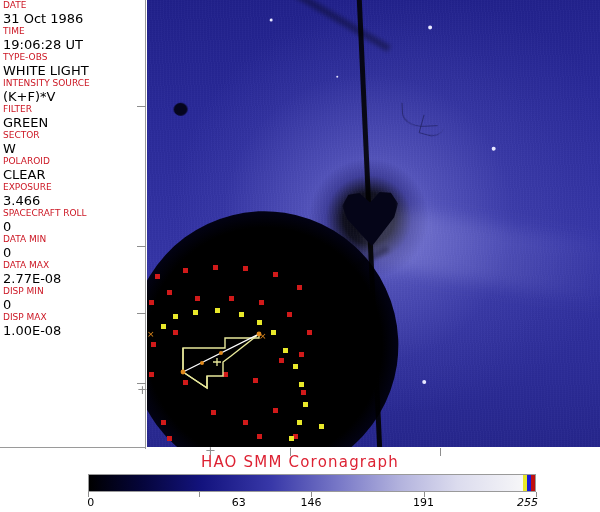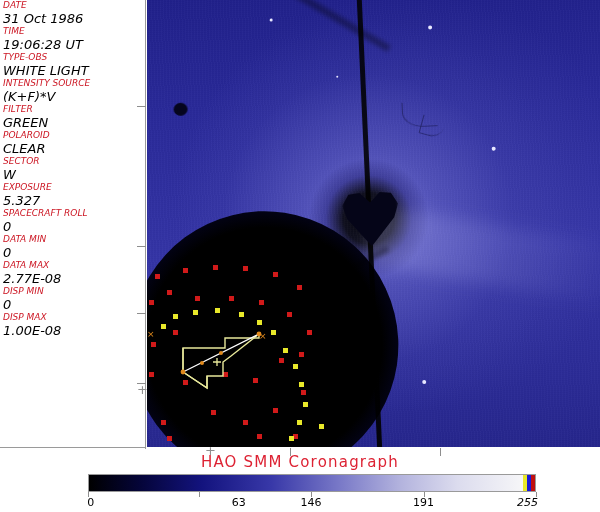--- a/index.html
+++ b/index.html
@@ -1,21 +1,21 @@
 <!DOCTYPE html>
 <html><head>
 <meta charset="utf-8">
 <style>
   html,body{margin:0;padding:0;background:#ffffff;}
   body{width:600px;height:512px;overflow:hidden;
        font-family:"DejaVu Sans","Liberation Sans",sans-serif;}
   #root{position:relative;width:600px;height:512px;background:#fff;}
 
   
-  #sidebar{position:absolute;left:0;top:0;width:142px;height:447px;background:#fff;font-style:italic;}
+  #sidebar{position:absolute;left:0;top:0;width:142px;height:447px;background:#fff;}
   .field{padding:0 0 0 3px;}
   .f-label{color:#cc1724;font-size:9px;line-height:11px;letter-spacing:0px;
            font-family:"DejaVu Sans","Liberation Sans",sans-serif;white-space:nowrap;}
   .f-value{color:#000000;font-size:13px;line-height:15px;white-space:nowrap;
            font-family:"DejaVu Sans","Liberation Sans",sans-serif;}
 
   
   #vdiv{position:absolute;left:145px;top:0;width:1px;height:449px;background:#9a9a9a;}
   
   #hdiv{position:absolute;left:0;top:447px;width:146px;height:1px;background:#9a9a9a;}
@@ -131,30 +131,30 @@
       </div>
       <div class="field">
         <div class="f-label">INTENSITY SOURCE</div>
         <div class="f-value">(K+F)*V</div>
       </div>
       <div class="field">
         <div class="f-label">FILTER</div>
         <div class="f-value">GREEN</div>
       </div>
       <div class="field">
+        <div class="f-label">SECTOR</div>
+        <div class="f-value">W</div>
+      </div>
+      <div class="field">
         <div class="f-label">POLAROID</div>
         <div class="f-value">CLEAR</div>
       </div>
       <div class="field">
-        <div class="f-label">SECTOR</div>
-        <div class="f-value">W</div>
-      </div>
-      <div class="field">
         <div class="f-label">EXPOSURE</div>
-        <div class="f-value">5.327</div>
+        <div class="f-value">3.466</div>
       </div>
       <div class="field">
         <div class="f-label">SPACECRAFT ROLL</div>
         <div class="f-value">0</div>
       </div>
       <div class="field">
         <div class="f-label">DATA MIN</div>
         <div class="f-value">0</div>
       </div>
       <div class="field">

